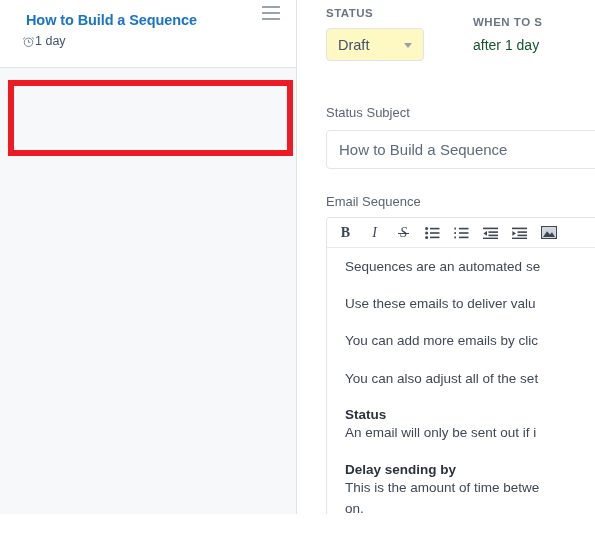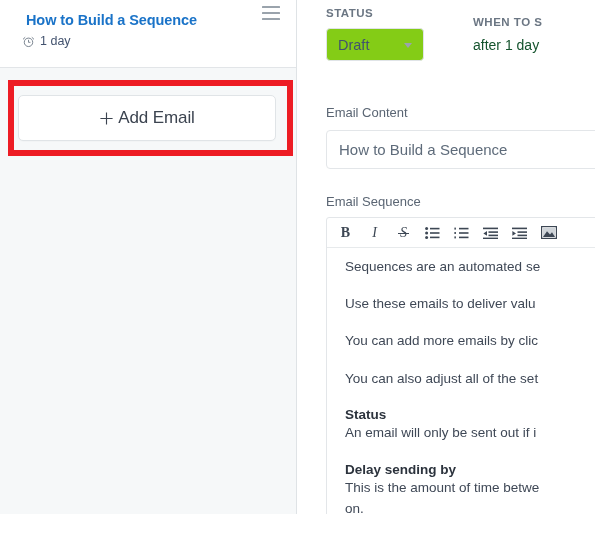--- a/index.html
+++ b/index.html
@@ -53,21 +53,20 @@
     color: #1a73c8;
     letter-spacing: -0.1px;
     white-space: nowrap;
   }
   .card-delay {
     position: absolute;
     left: 22px;
     top: 52px;
     display: flex;
     align-items: center;
-    gap: 5px;
   }
   .clock-icon {
     display: block;
     width: 13px;
     height: 13px;
   }
   .card-delay-text {
     font-size: 12.5px;
     color: #42526e;
     white-space: nowrap;
@@ -162,21 +161,21 @@
   }
   .meta-label.status { left: 28px; top: 7px; }
   .meta-label.when   { left: 175px; top: 16px; }
 
   .status-select {
     position: absolute;
     left: 28px;
     top: 28px;
     width: 98px;
     height: 33px;
-    background: #84cc16;
+    background: #fef9c3;
     border: 1px solid #e0e4e7;
     border-radius: 4px;
     box-sizing: border-box;
     display: flex;
     align-items: center;
     cursor: pointer;
   }
   .status-select-value {
     font-size: 14.5px;
     color: #42526e;
@@ -347,46 +346,40 @@
         <span class="card-delay-text">1 day</span>
       </div>
 
       <div class="card-menu">
         <i></i>
         <i></i>
         <i></i>
       </div>
     </div>
 
-    <div class="add-email-btn">
-      <svg class="plus-icon" viewBox="0 0 16 16">
-        <path d="M8 1.5 L8 14.5 M1.5 8 L14.5 8" stroke="#3c4450" stroke-width="1.2" fill="none"></path>
-      </svg>
-      <span class="add-email-label">Add Email</span>
-    </div>
 
     <div class="annotation-box"></div>
   </div>
 
   <div class="detail">
 
     <div class="meta-row">
       <div class="meta-label status">STATUS</div>
 
       <div class="status-select">
         <span class="status-select-value">Draft</span>
         <span class="caret"></span>
       </div>
 
       <div class="meta-label when">WHEN TO S</div>
 
       <div class="when-value">after 1 day</div>
     </div>
 
-    <div class="field-label subject">Email Content</div>
+    <div class="field-label subject">Status Subject</div>
 
     <div class="subject-input">
       <span class="subject-input-value">How to Build a Sequence</span>
     </div>
 
     <div class="field-label content">Email Sequence</div>
 
     <div class="editor">
 
       <div class="editor-toolbar">

